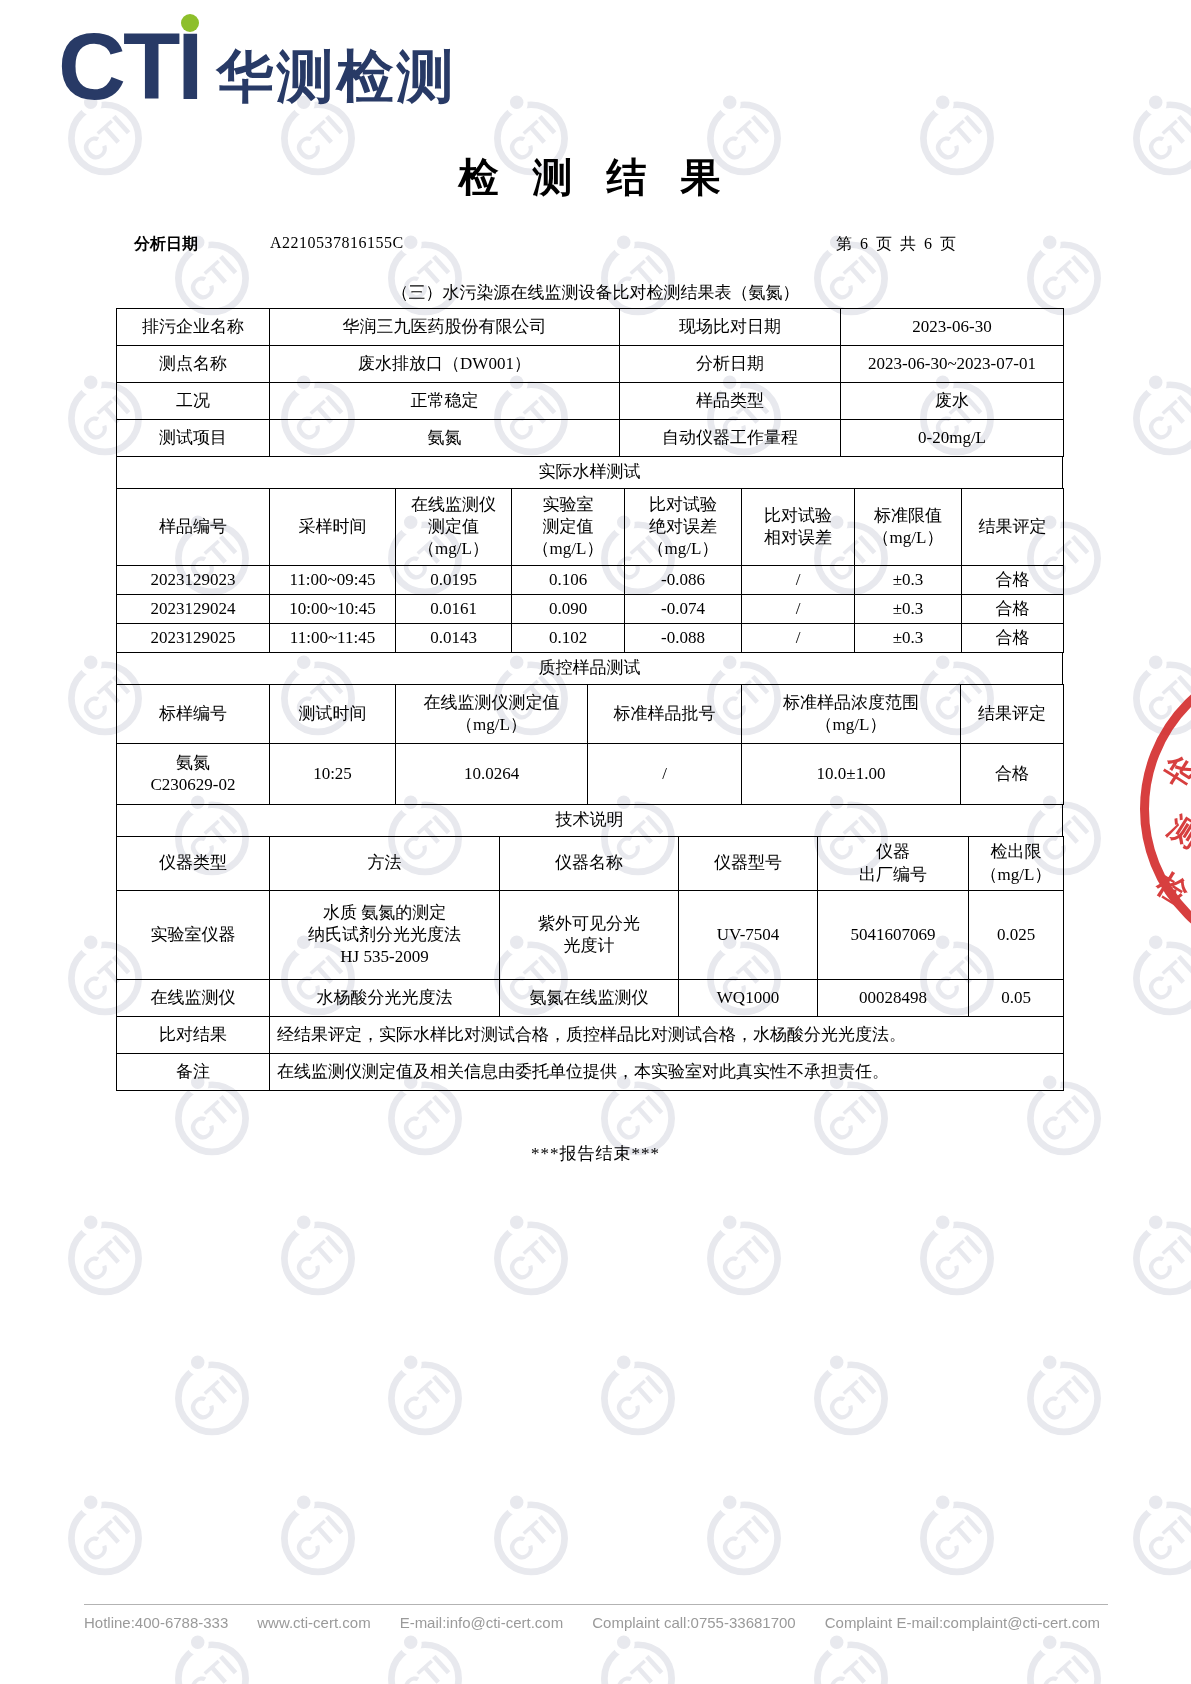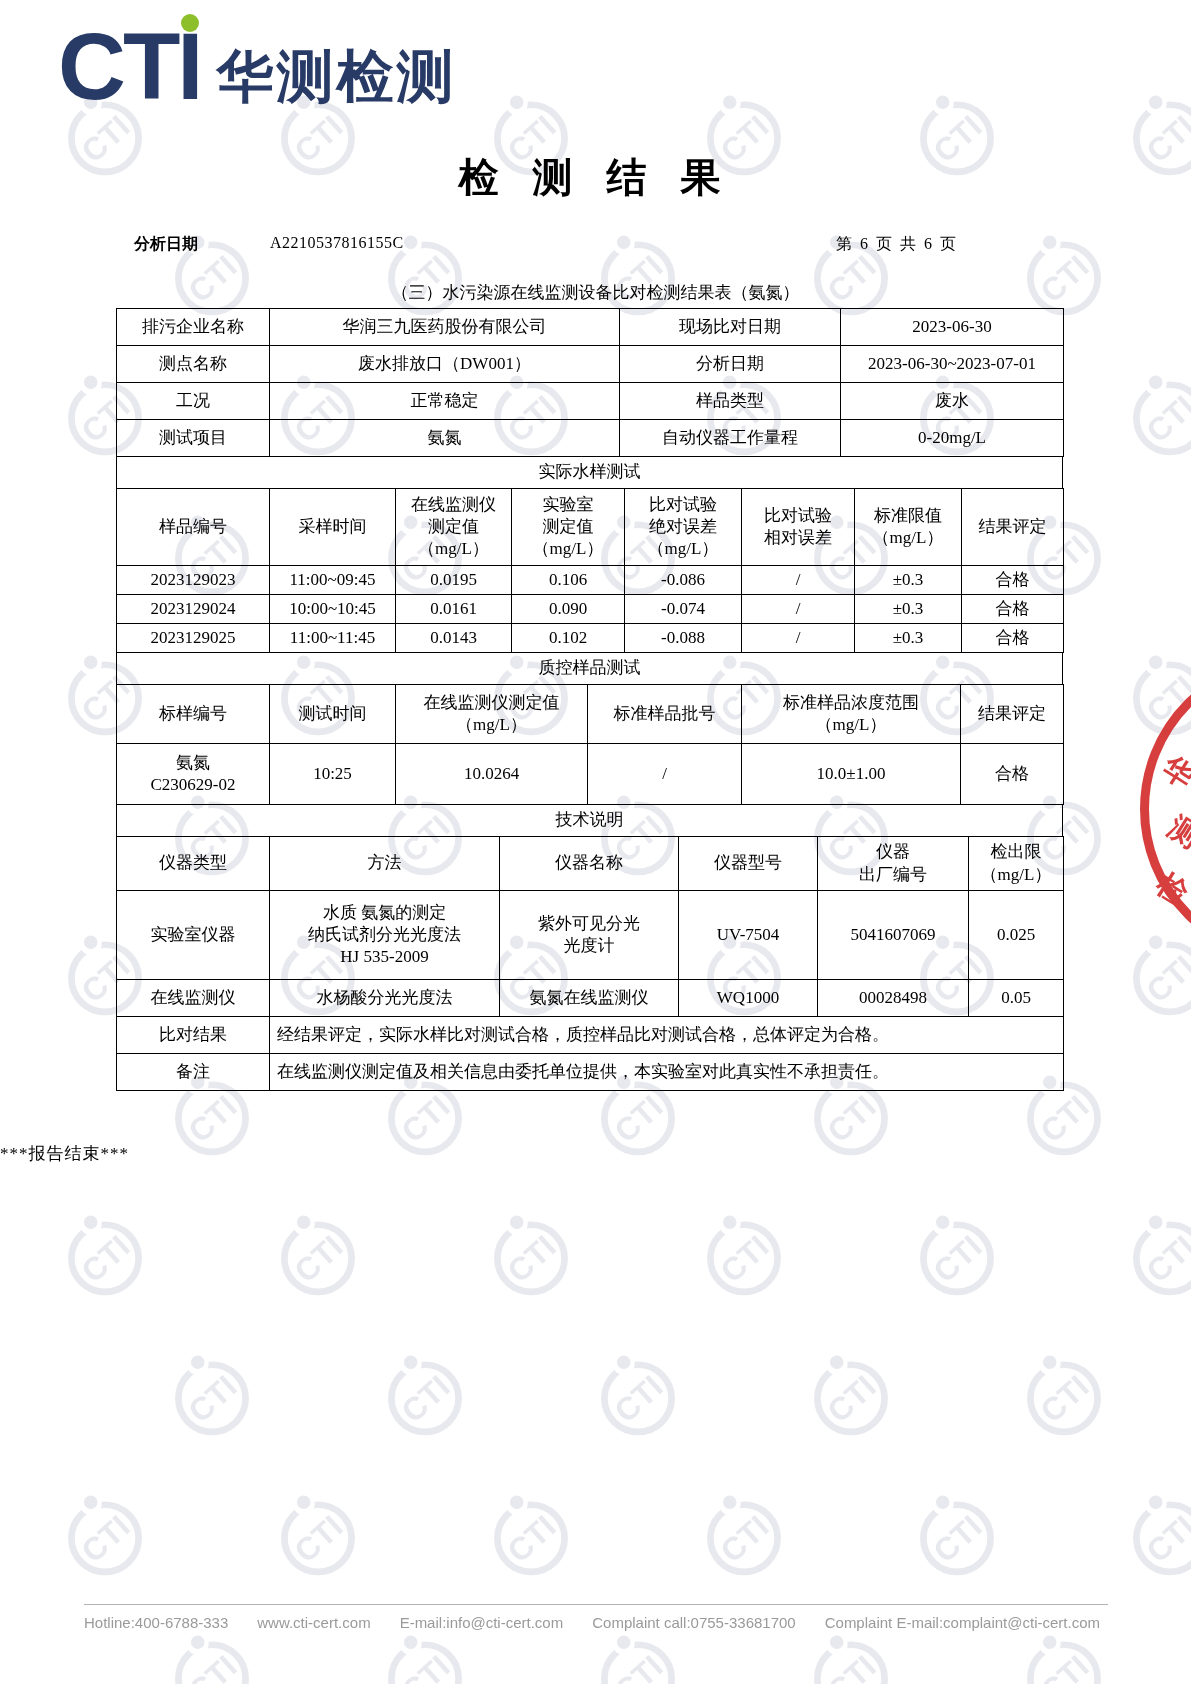--- a/index.html
+++ b/index.html
@@ -33,21 +33,21 @@
   #t-water .hrow{height:77px;}
   #t-water .drow{height:29px;margin-left:16px;}
   #t-qc .hrow{height:59px;}
   #t-qc .drow{height:61px;}
   #t-tech .hrow{height:54px;}
   #t-tech .r1{height:89px;}
   #t-tech .r2{height:37px;}
   #t-foot tr{height:37px;font-family:Liberation Serif, serif;}
   #t-foot td:last-child{text-align:left;padding-left:7px;}
   
-  .report-end{position:absolute;top:1142px;left:0;width:100%;text-align:left;font-size:17px;letter-spacing:1px;z-index:1;}
+  .report-end{position:absolute;top:1142px;left:0;width:100%;text-align:center;font-size:17px;letter-spacing:1px;z-index:1;}
   .stamp{position:absolute;left:1140px;top:655px;width:290px;height:290px;border:9px solid var(--red);
          border-radius:50%;opacity:.92;z-index:2;}
   .stamp-char{position:absolute;color:var(--red);font-weight:bold;font-size:30px;transform:rotate(32deg);
               font-family:"Liberation Serif",serif;}
   .footer{position:absolute;top:1604px;left:84px;width:1024px;border-top:1px solid #b3b3b3;padding-top:9px;
           display:flex;gap:29px;color:#9a9a9a;font-family:"Liberation Sans",sans-serif;font-size:15px;z-index:1;}
   .footer span{white-space:nowrap;}
 </style>
 </head>
 <body>
@@ -667,21 +667,21 @@
     </table>
 
     <table id="t-foot">
       <colgroup>
           <col style="width:153px">
           <col style="width:794px">
         </colgroup>
       <tbody id="foot-body">
           <tr>
             <td>比对结果</td>
-            <td>经结果评定，实际水样比对测试合格，质控样品比对测试合格，总体评定为合格。</td>
+            <td>经结果评定，实际水样比对测试合格，质控样品比对测试合格，水杨酸分光光度法。</td>
           </tr>
           <tr>
             <td>备注</td>
             <td>在线监测仪测定值及相关信息由委托单位提供，本实验室对此真实性不承担责任。</td>
           </tr>
         </tbody>
     </table>
 
   </div>
 

